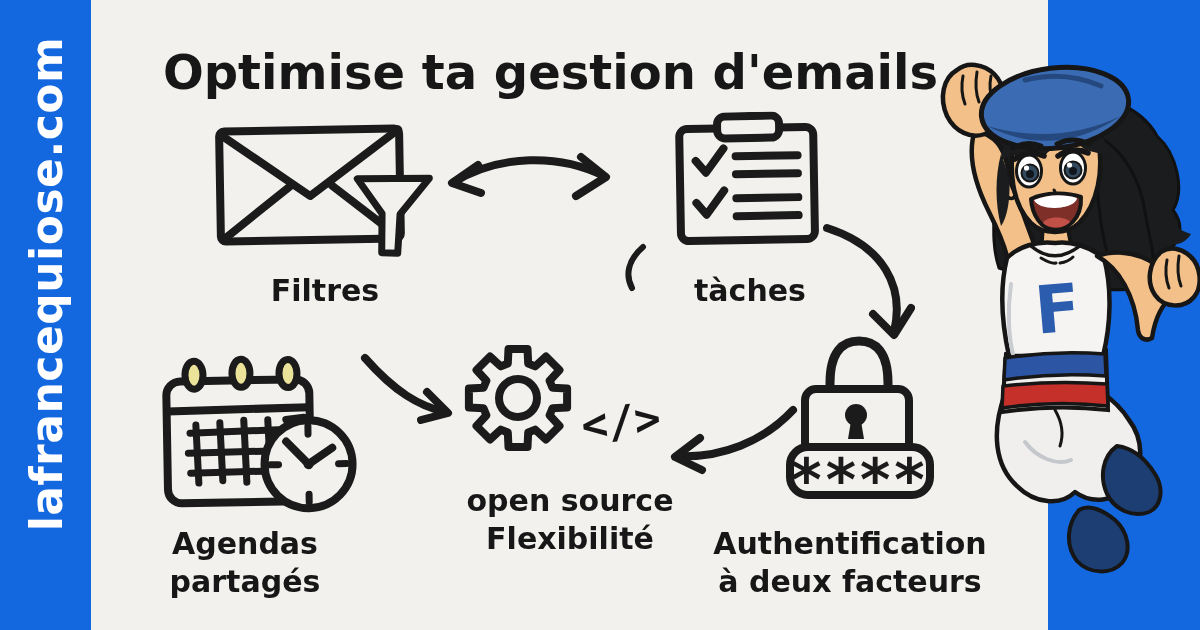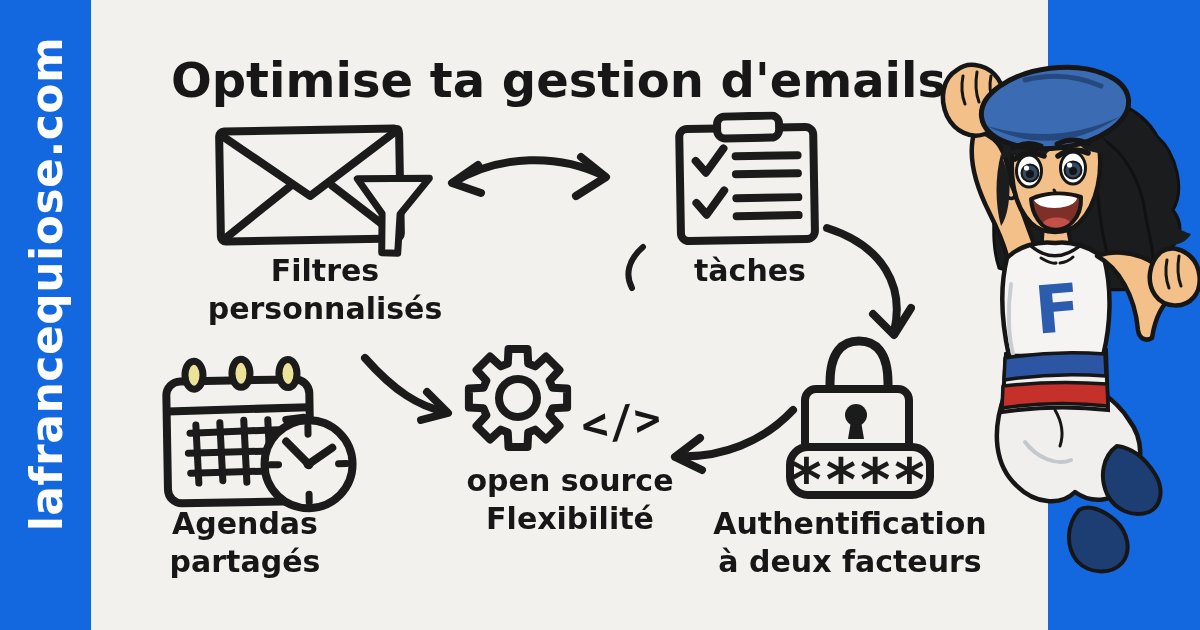--- a/index.html
+++ b/index.html
@@ -12,28 +12,28 @@
   .side-bar{position:absolute;top:0;bottom:0;background:#1368e0;}
   .side-bar.left{left:0;width:91px;}
   .side-bar.right{left:1048px;width:152px;}
   .brand-text{
     position:absolute;left:46px;top:284px;
     transform:translate(-50%,-50%) rotate(-90deg);
     white-space:nowrap;color:#ffffff;font-weight:bold;font-size:44px;
     letter-spacing:0.5px;
   }
   .title{
-    position:absolute;left:90px;top:36px;width:905px;margin:16px;
+    position:absolute;left:90px;top:36px;width:905px;margin:8px;
     text-align:center;font-size:48px;font-weight:600;letter-spacing:0px;
     color:#171717;
   }
   .icon,.arrow{position:absolute;}
   .label{
     position:absolute;text-align:center;font-size:30px;font-weight:600;
-    line-height:1.28;color:#171717;
+    line-height:1.28;color:#171717;margin-top:20px;
   }
   .label span{display:block;}
   .code-glyph{
     position:absolute;left:566px;top:396px;width:110px;text-align:center;
     font-family:"DejaVu Sans Mono","Liberation Mono",monospace;
     font-weight:bold;font-size:44px;color:#171717;transform:rotate(-6deg);
   }
   .mascot{position:absolute;left:905px;top:42px;}
   svg{display:block;}
 </style>
@@ -153,21 +153,20 @@
       <g stroke-width="8">
         <path d="M 148,113 L 126,90"></path>
           <path d="M 148,113 L 172,97"></path>
       </g>
       <circle cx="148" cy="113" r="5" fill="#1b1b1b" stroke="none"></circle>
     </g>
   </svg>
 
   <div class="label" style="left:195px;top:252px;width:260px;">
     <span>Filtres</span>
-    <span>personnalisés</span>
   </div>
   <div class="label" style="left:630px;top:252px;width:240px;">
     <span>tàches</span>
   </div>
   <div class="label" style="left:125px;top:505px;width:240px;">
     <span>Agendas</span>
     <span>partagés</span>
   </div>
   <div class="label" style="left:440px;top:462px;width:260px;">
     <span>open source</span>

